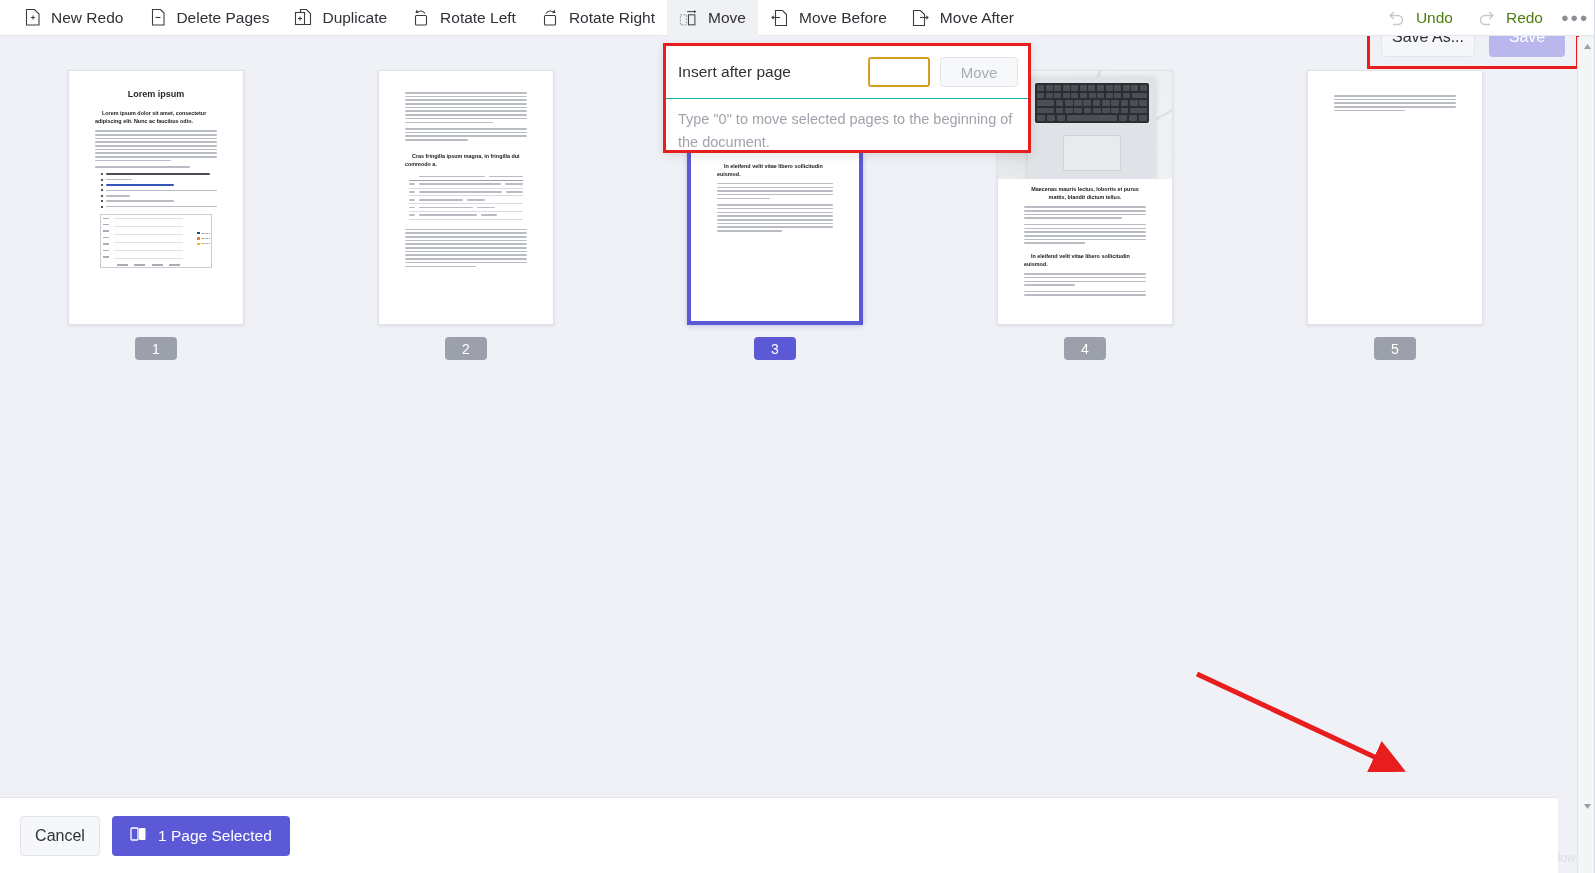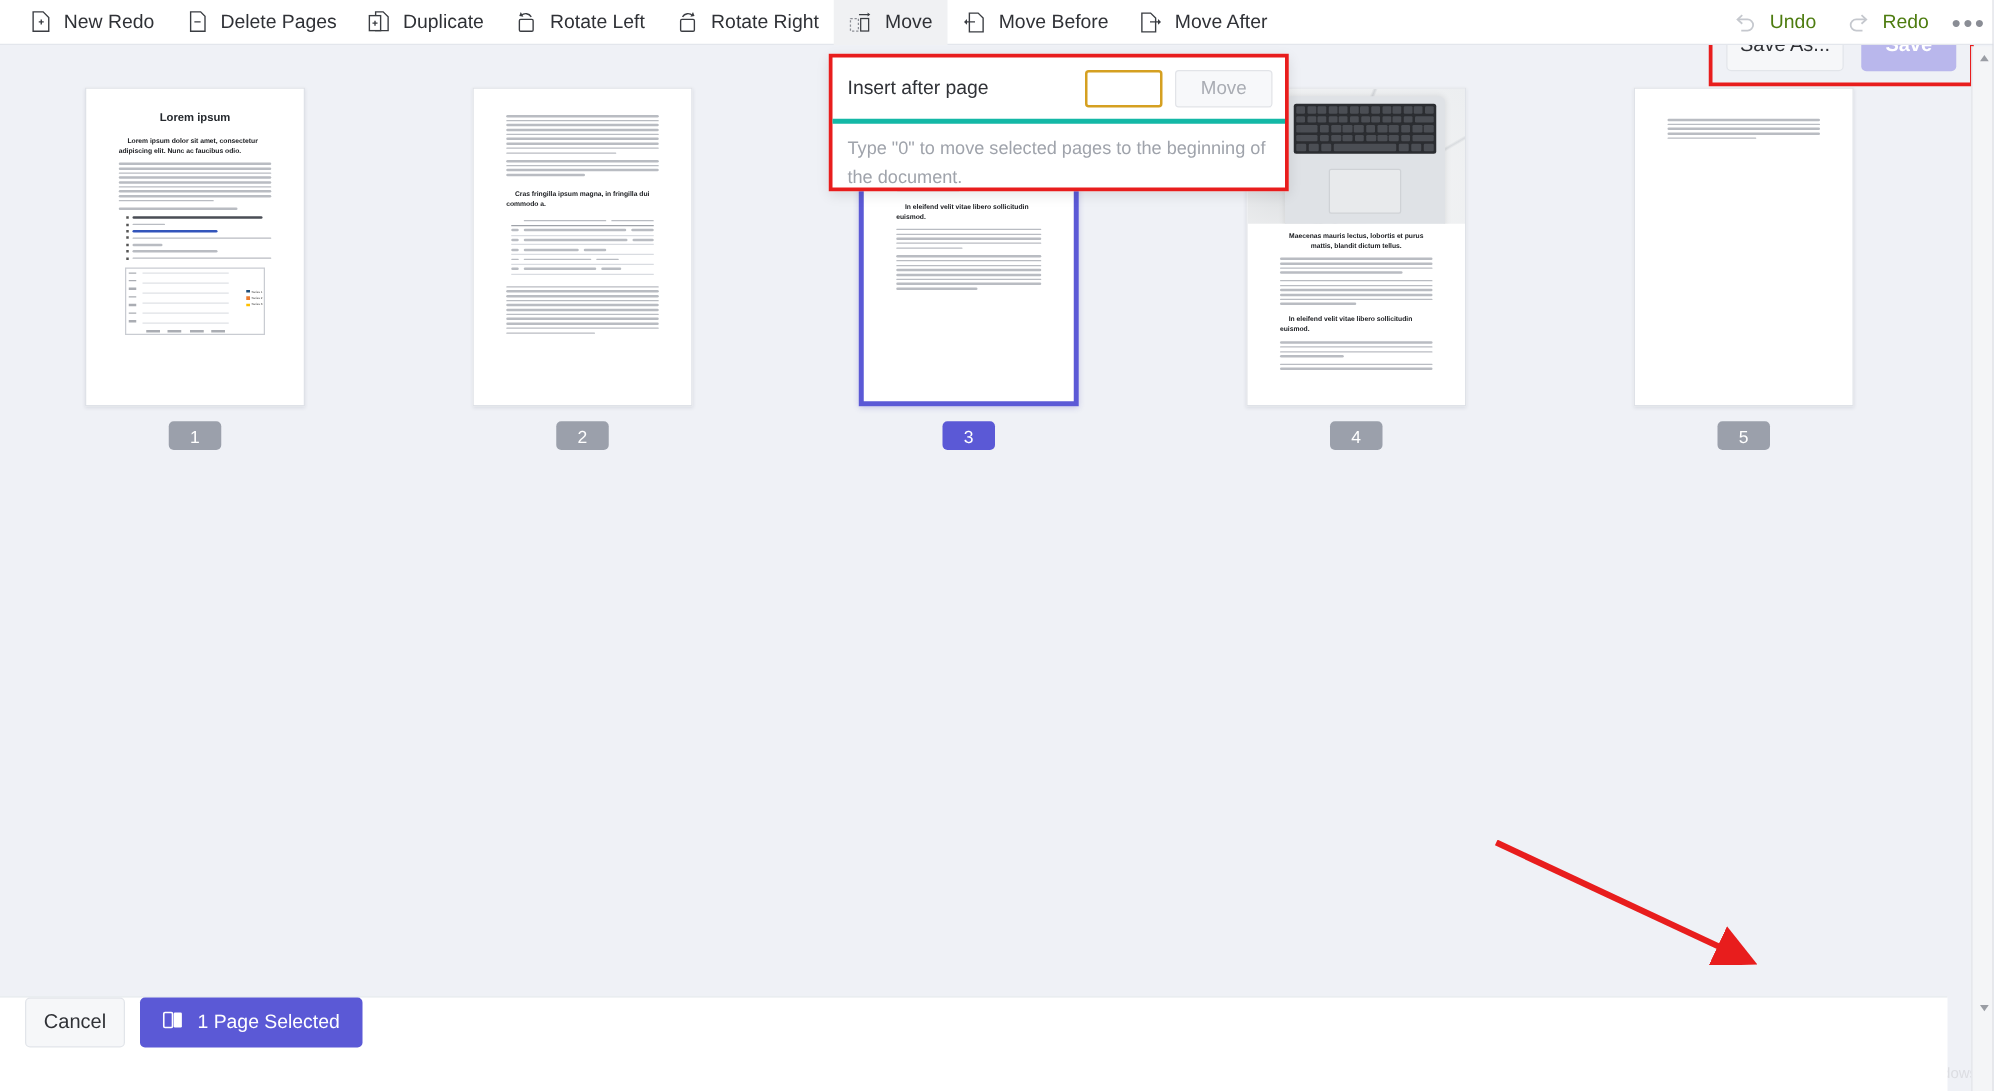--- a/index.html
+++ b/index.html
@@ -57,21 +57,21 @@
     background: #ffffff;
     border: 3px solid #e81d1d;
     z-index: 40;
     box-shadow: 0 3px 10px rgba(0,0,0,0.10);
   }
   #popup-row1 {
     display: flex;
     align-items: center;
     height: 53px;
     padding: 0 10px 0 12px;
-    border-bottom: 4px solid #14b8a6;
+    border-bottom: 1px solid #14b8a6;
   }
   #popup-label {
     font-size: 15.5px;
     color: #2f3136;
     flex: 1;
   }
   #page-input {
     width: 62px; height: 30px;
     border: 2px solid #d5a021;
     border-radius: 3px;
@@ -271,20 +271,21 @@
   }
 
   
   #bottom-bar {
     position: absolute;
     left: 0; bottom: 0;
     width: 1558px; height: 76px;
     background: #ffffff;
     border-top: 1px solid #e4e7ec;
     display: flex;
+    align-items: center;
     padding: 0 20px;
     z-index: 25;
   }
   #cancel-btn {
     width: 80px; height: 40px;
     background: #f6f7f9;
     border: 1px solid #e2e5ea;
     border-radius: 4px;
     font-size: 16px;
     color: #2f3136;
@@ -328,21 +329,20 @@
   }
   #save-btn {
     width: 76px; height: 40px;
     background: #b9b7ec;
     border: none;
     border-radius: 4px;
     color: #ffffff;
     font-size: 16px;
     cursor: default;
     font-family: "Liberation Sans", sans-serif;
-    font-weight: bold;
   }
 
   
   #watermark {
     position: absolute;
     right: 10px; bottom: 6px;
     color: #dcdde2;
     font-size: 15px;
     line-height: 1.45;
     text-align: left;

